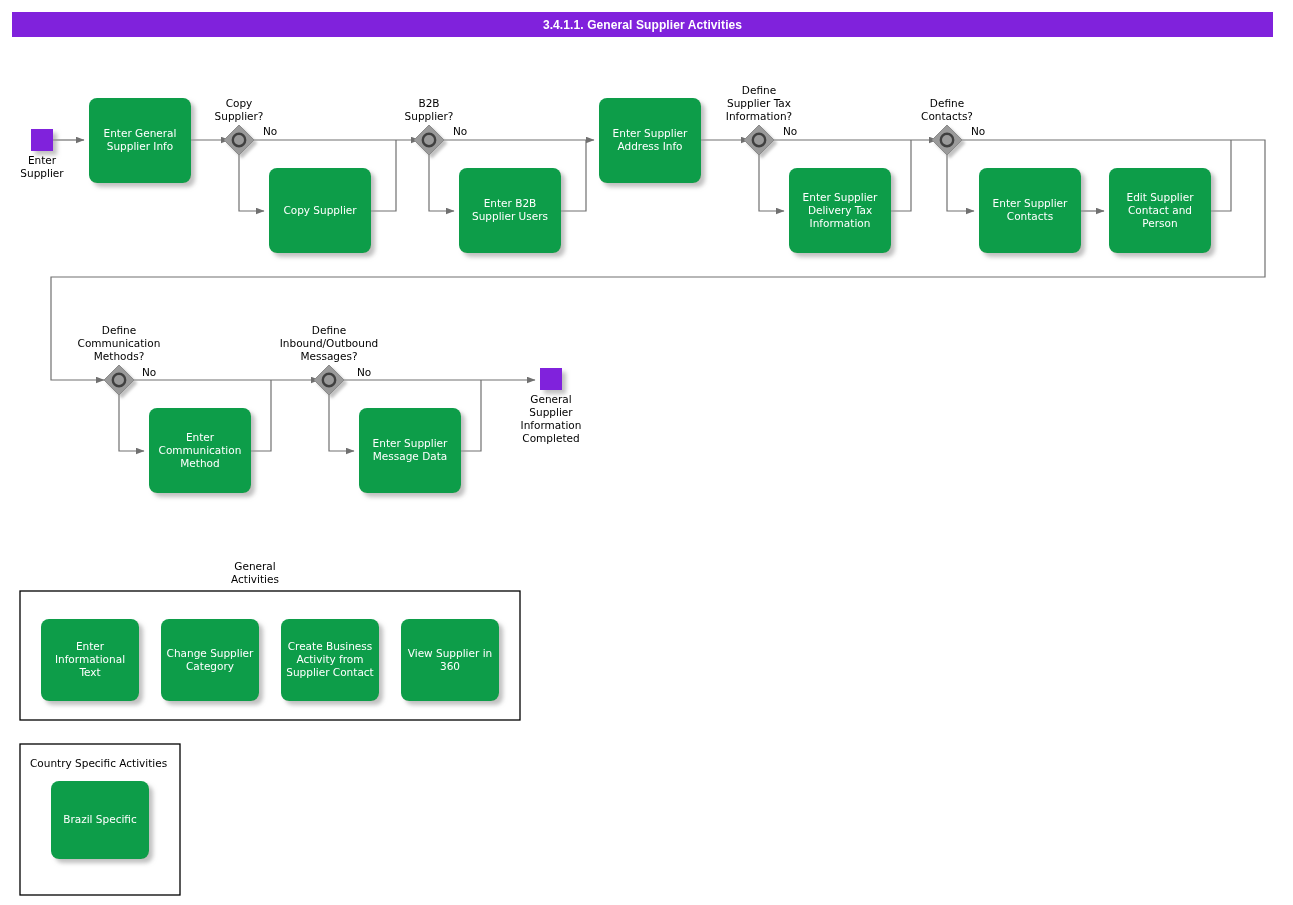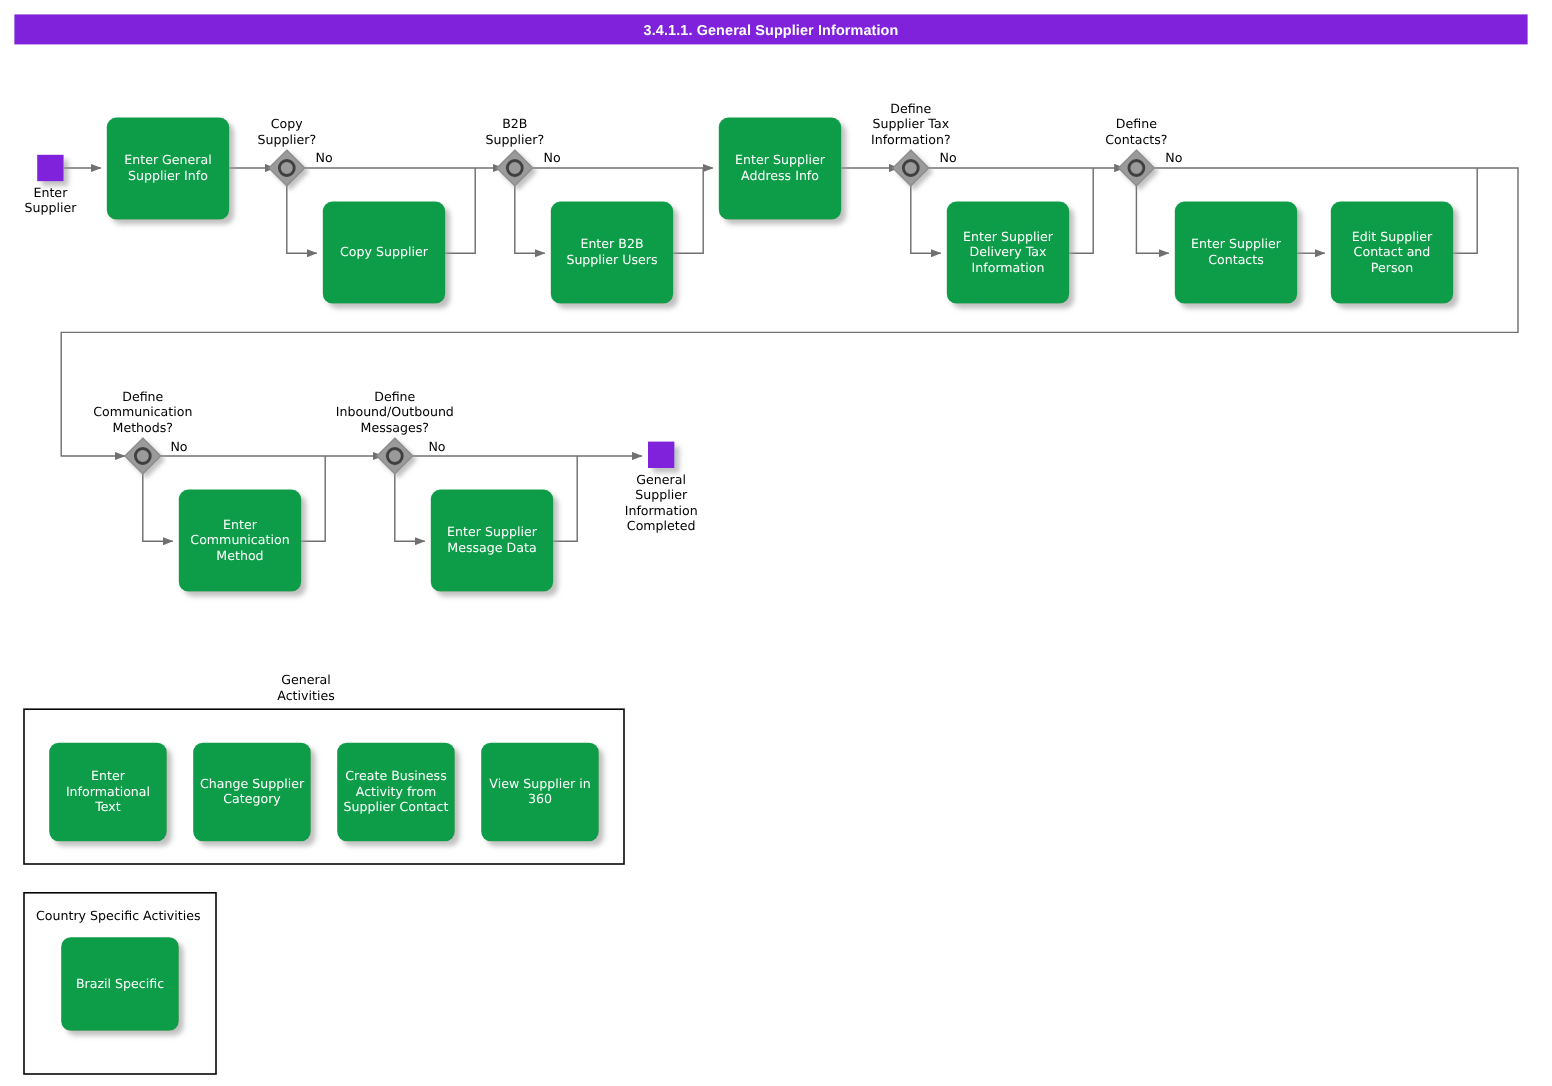--- a/index.html
+++ b/index.html
@@ -85,21 +85,21 @@
     stroke: #000000;
     stroke-width: 1.3;
   }
 </style>
 </head>
 <body>
 
 <div id="page-root">
 
   <div class="title-bar">
-    <span class="title-bar-text">3.4.1.1. General Supplier Information</span>
+    <span class="title-bar-text">3.4.1.1. General Supplier Activities</span>
   </div>
 
   <svg class="diagram" viewBox="0 0 1293 905">
     <defs>
       <marker id="arrowhead" markerWidth="9" markerHeight="7" refX="8.5" refY="3.5" orient="auto" markerUnits="userSpaceOnUse">
         <path d="M 0 0 L 9 3.5 L 0 7 z" fill="#707070"></path>
       </marker>
       <filter id="nodeShadow" x="-30%" y="-30%" width="180%" height="180%">
         <feDropShadow dx="4" dy="4" stdDeviation="2.2" flood-color="#9a9a9a" flood-opacity="0.62"></feDropShadow>
       </filter>

